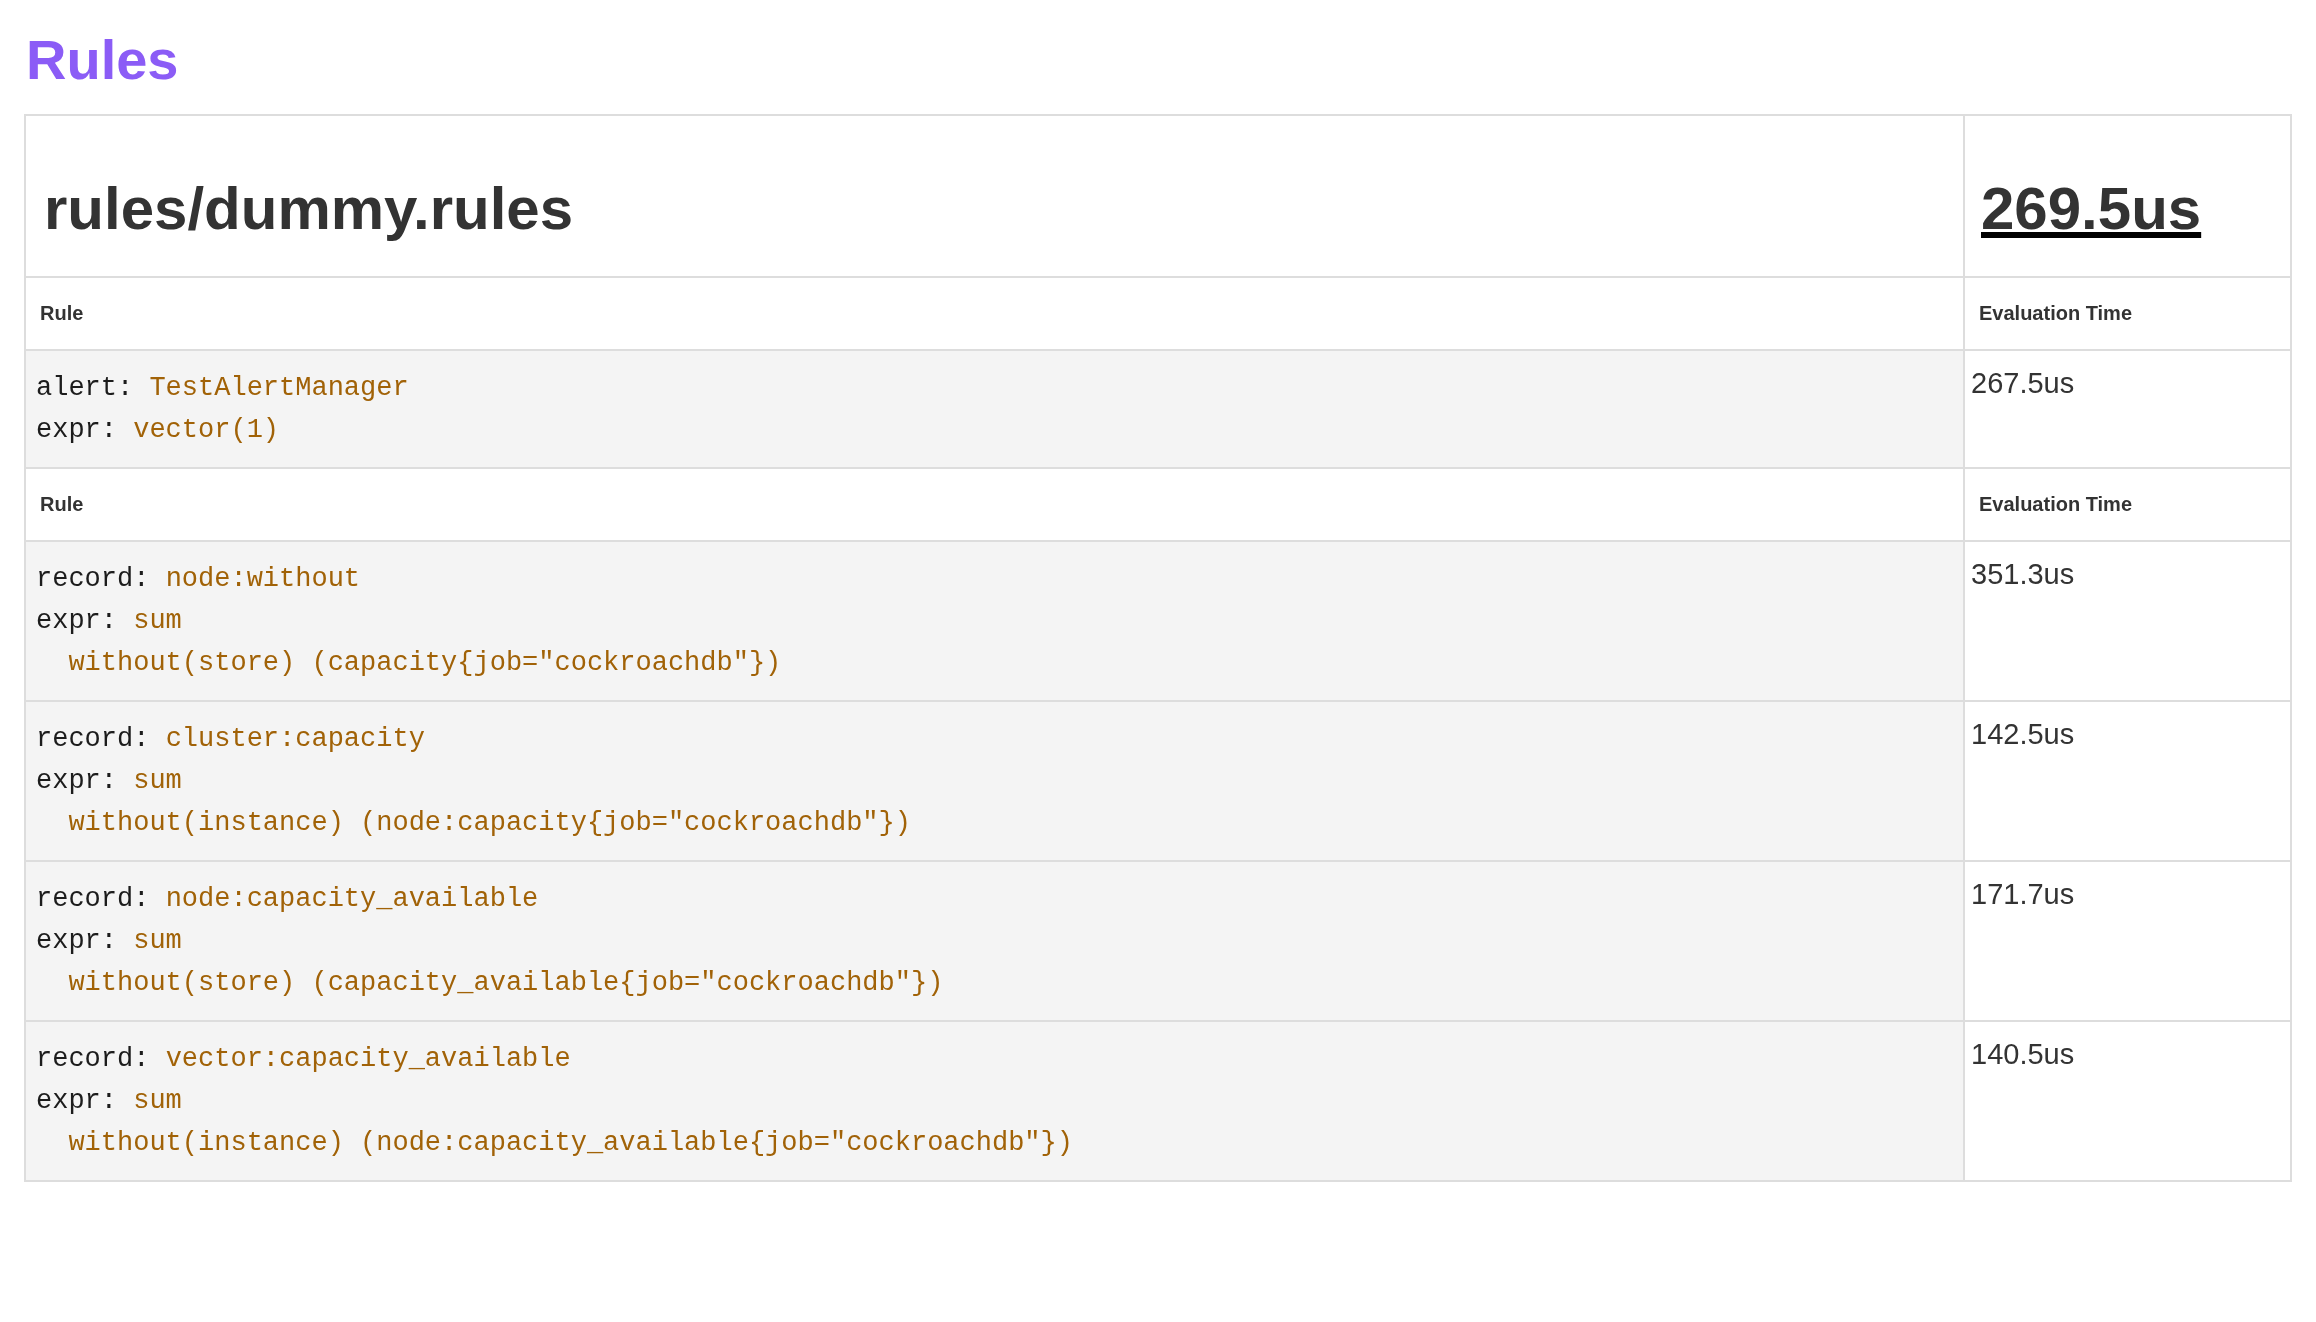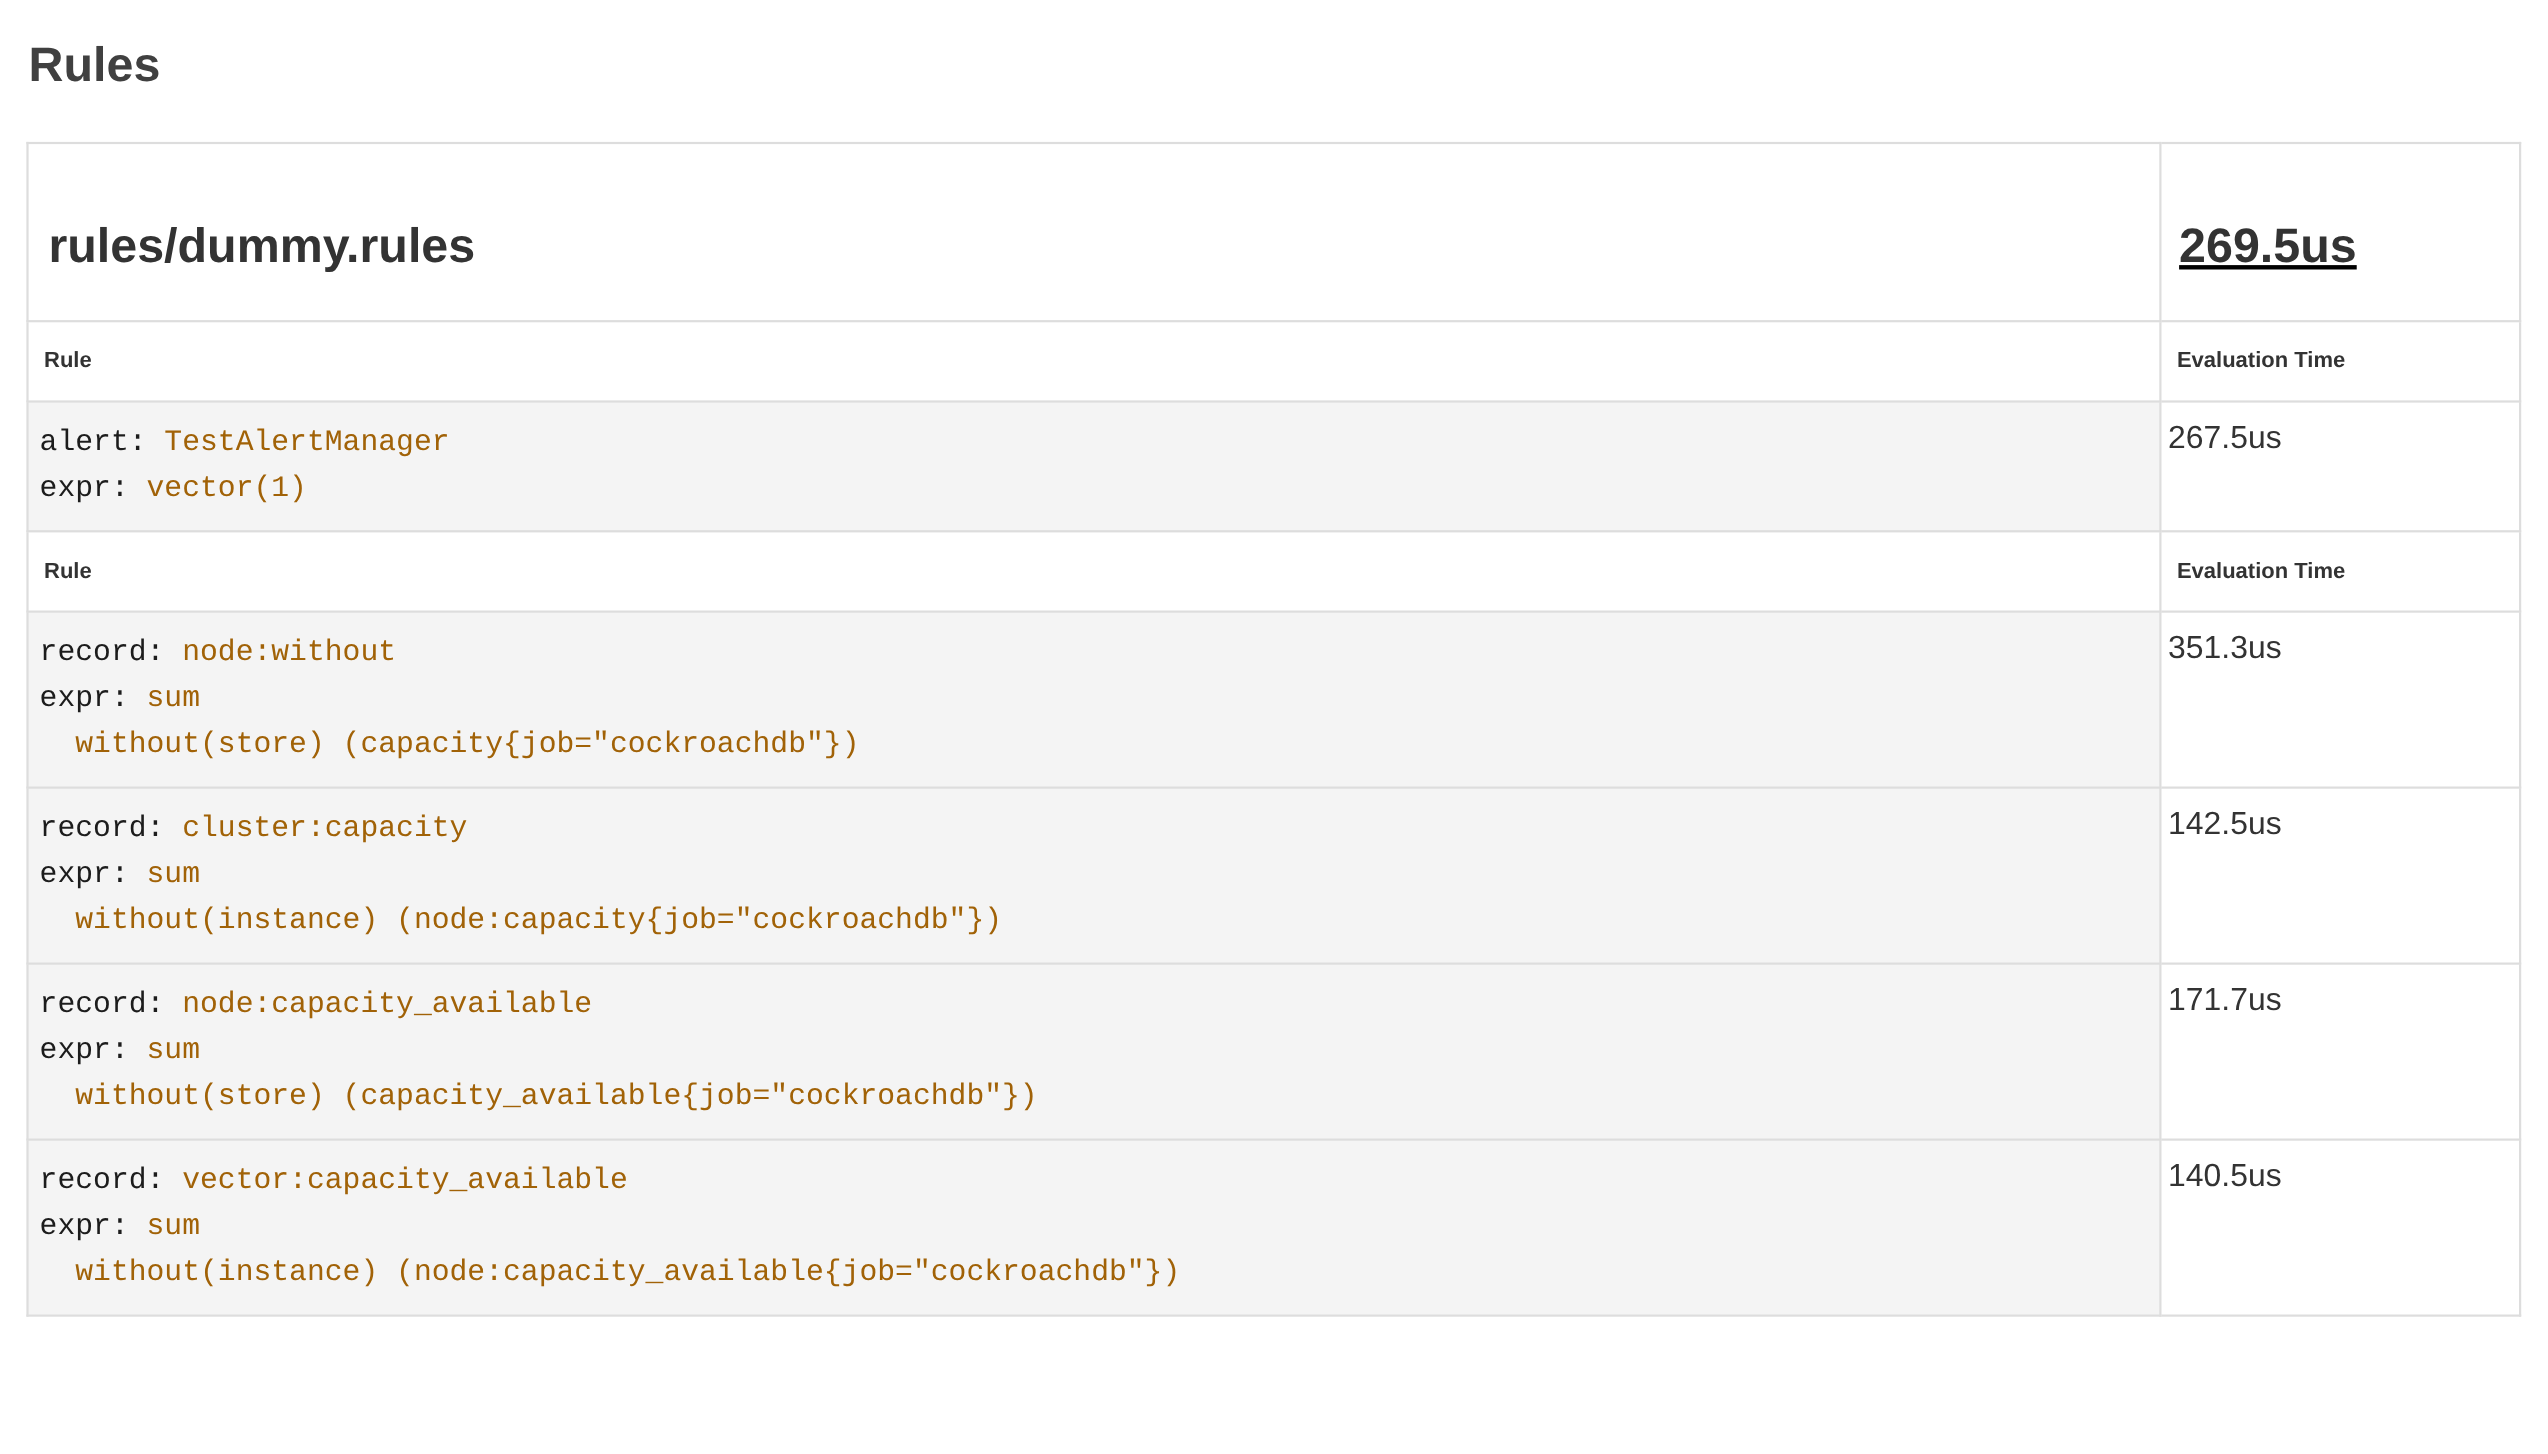--- a/index.html
+++ b/index.html
@@ -5,25 +5,25 @@
   html, body {
     margin: 0; padding: 0;
     width: 2316px; height: 1322px;
     overflow: hidden;
     background: #ffffff;
     font-family: "Liberation Sans", sans-serif;
   }
   .container { padding: 26px 24px 0 24px; }
 
   h1.page-title {
-    margin: 0 0 35px 2px;
-    font-size: 44px;
+    margin: 0 0 20px 2px;
+    font-size: 56px;
     line-height: 68px;
     font-weight: bold;
-    color: #404040;
+    color: #8b5cf6;
   }
 
   table.rules-table {
     width: 2268px;
     border-collapse: collapse;
     table-layout: fixed;
   }
   col.time-col { width: 327px; }
 
   .rules-table td, .rules-table th {
@@ -31,21 +31,21 @@
   }
 
   
   .group-header-row td {
     height: 160px;
     vertical-align: middle;
     background: #ffffff;
   }
   .group-header-row h2 {
     margin: 26px 0 0 0;
-    font-size: 44px;
+    font-size: 60px;
     line-height: 64px;
     font-weight: bold;
     color: #333333;
     white-space: nowrap;
   }
   .group-name-cell { padding: 0 0 0 18px; }
   .group-time-cell { padding: 0 4px 0 16px; text-decoration: underline; }
 
   
   .col-header-row th {

